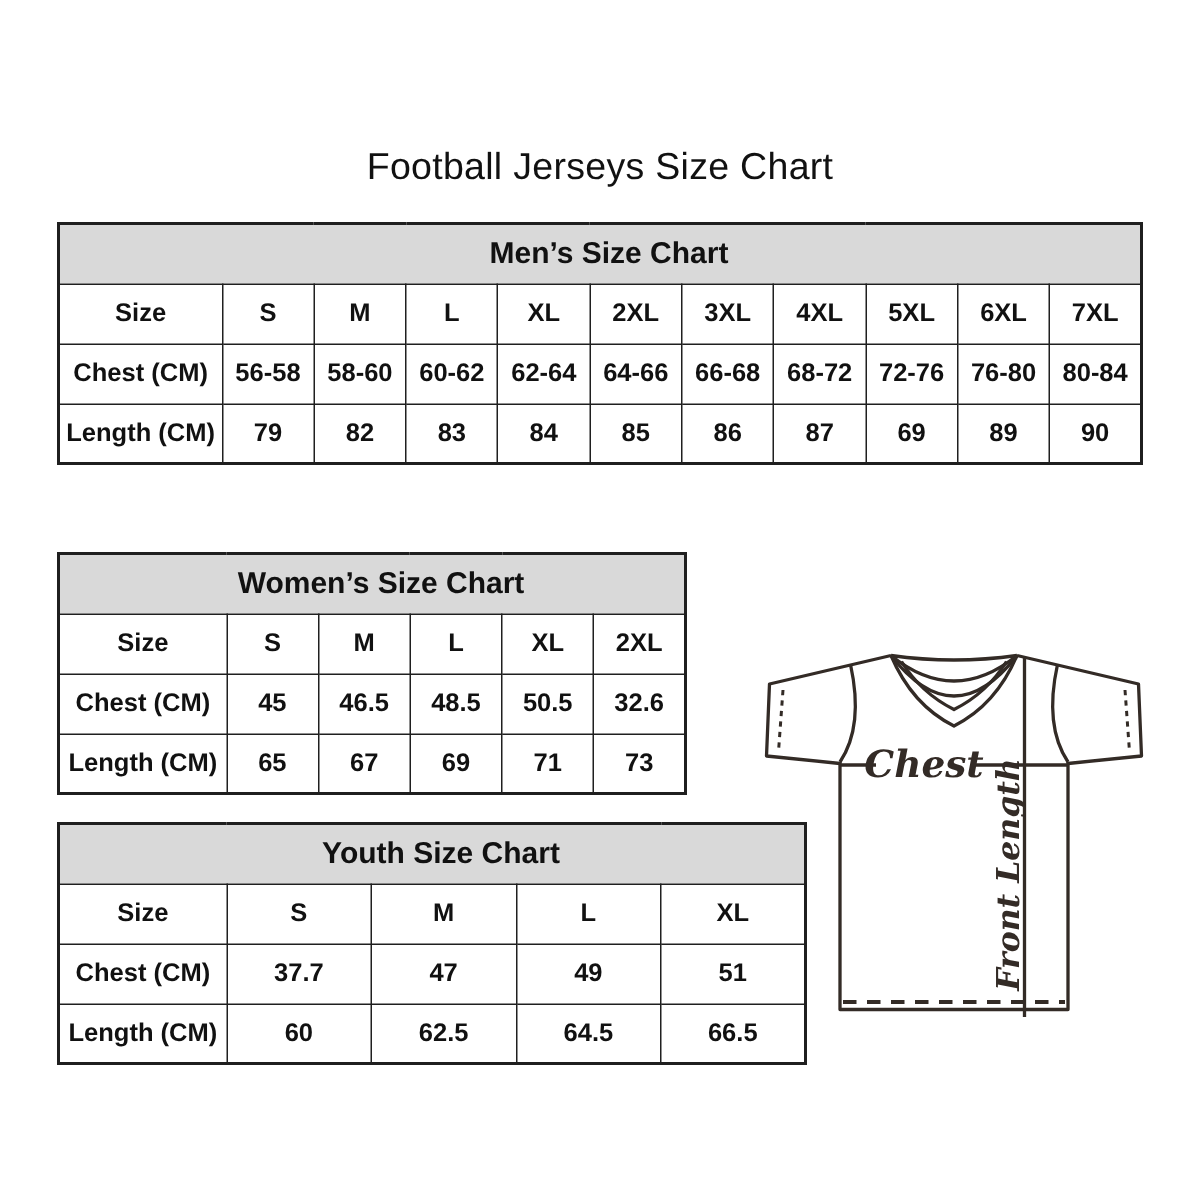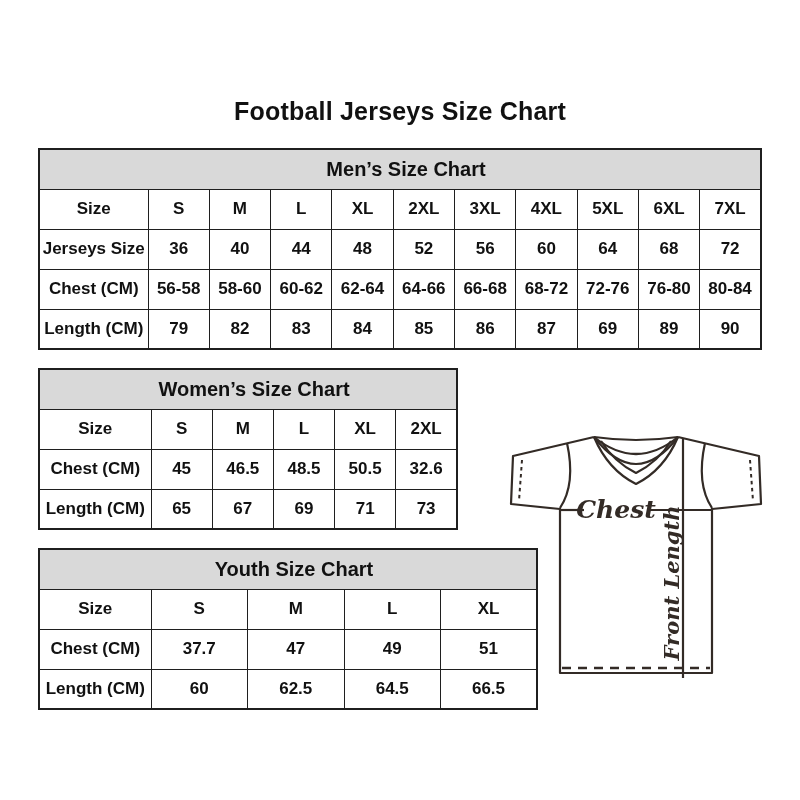--- a/index.html
+++ b/index.html
@@ -9,21 +9,21 @@
     --diagram-line:#332b26;
   }
   *{margin:0;padding:0;box-sizing:border-box;}
   html,body{background:#ffffff;}
   body{
     width:800px;height:800px;position:relative;overflow:hidden;
     font-family:"Liberation Sans",sans-serif;color:var(--text);
   }
   .page-title{
     position:absolute;top:97px;left:0;width:800px;text-align:center;
-    font-size:25px;font-weight:bold;letter-spacing:0.2px;color:var(--text);
+    font-size:25px;font-weight:normal;letter-spacing:0.2px;color:var(--text);
   }
   table.size-table{
     position:absolute;border-collapse:collapse;table-layout:fixed;
     border:2px solid var(--table-border);background:#ffffff;
   }
   table.size-table th,table.size-table td{
     border:1px solid var(--table-border);
     height:40px;text-align:center;vertical-align:middle;
     font-weight:bold;color:var(--text);
   }
@@ -67,33 +67,20 @@
         <td>L</td>
         <td>XL</td>
         <td>2XL</td>
         <td>3XL</td>
         <td>4XL</td>
         <td>5XL</td>
         <td>6XL</td>
         <td>7XL</td>
       </tr>
       <tr>
-        <td>Jerseys Size</td>
-        <td>36</td>
-        <td>40</td>
-        <td>44</td>
-        <td>48</td>
-        <td>52</td>
-        <td>56</td>
-        <td>60</td>
-        <td>64</td>
-        <td>68</td>
-        <td>72</td>
-      </tr>
-      <tr>
         <td>Chest (CM)</td>
         <td>56-58</td>
         <td>58-60</td>
         <td>60-62</td>
         <td>62-64</td>
         <td>64-66</td>
         <td>66-68</td>
         <td>68-72</td>
         <td>72-76</td>
         <td>76-80</td>

